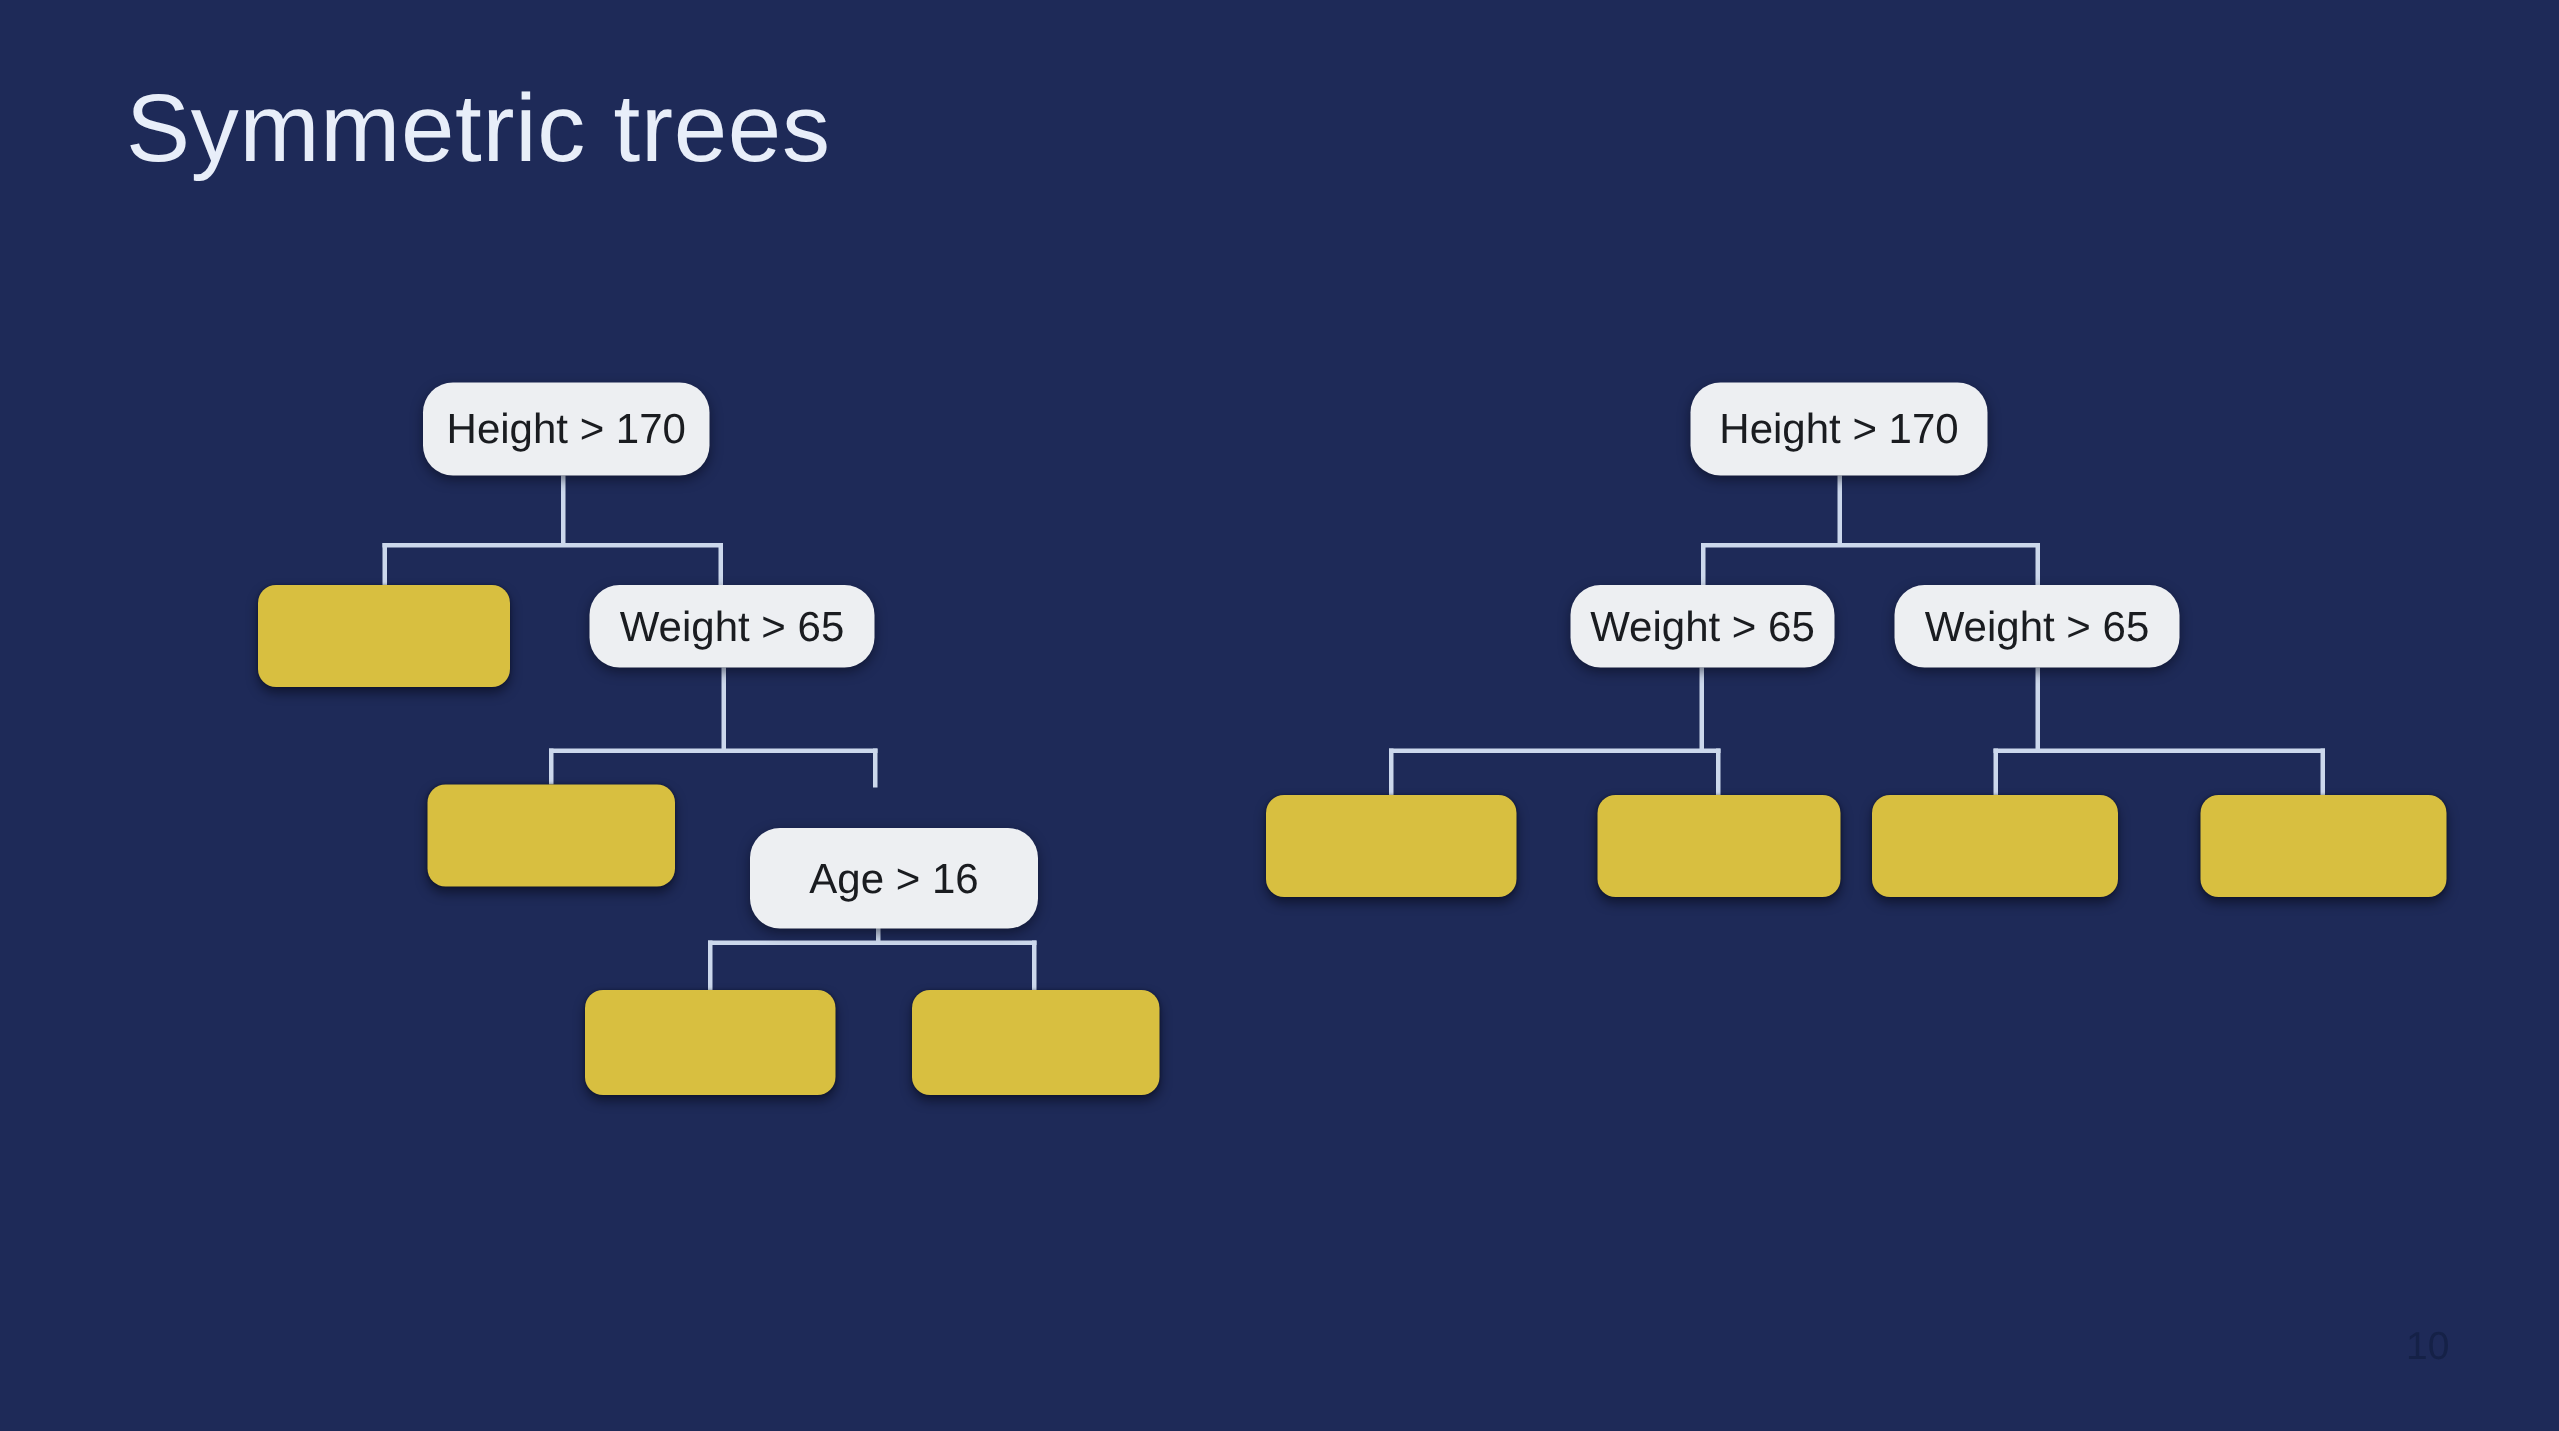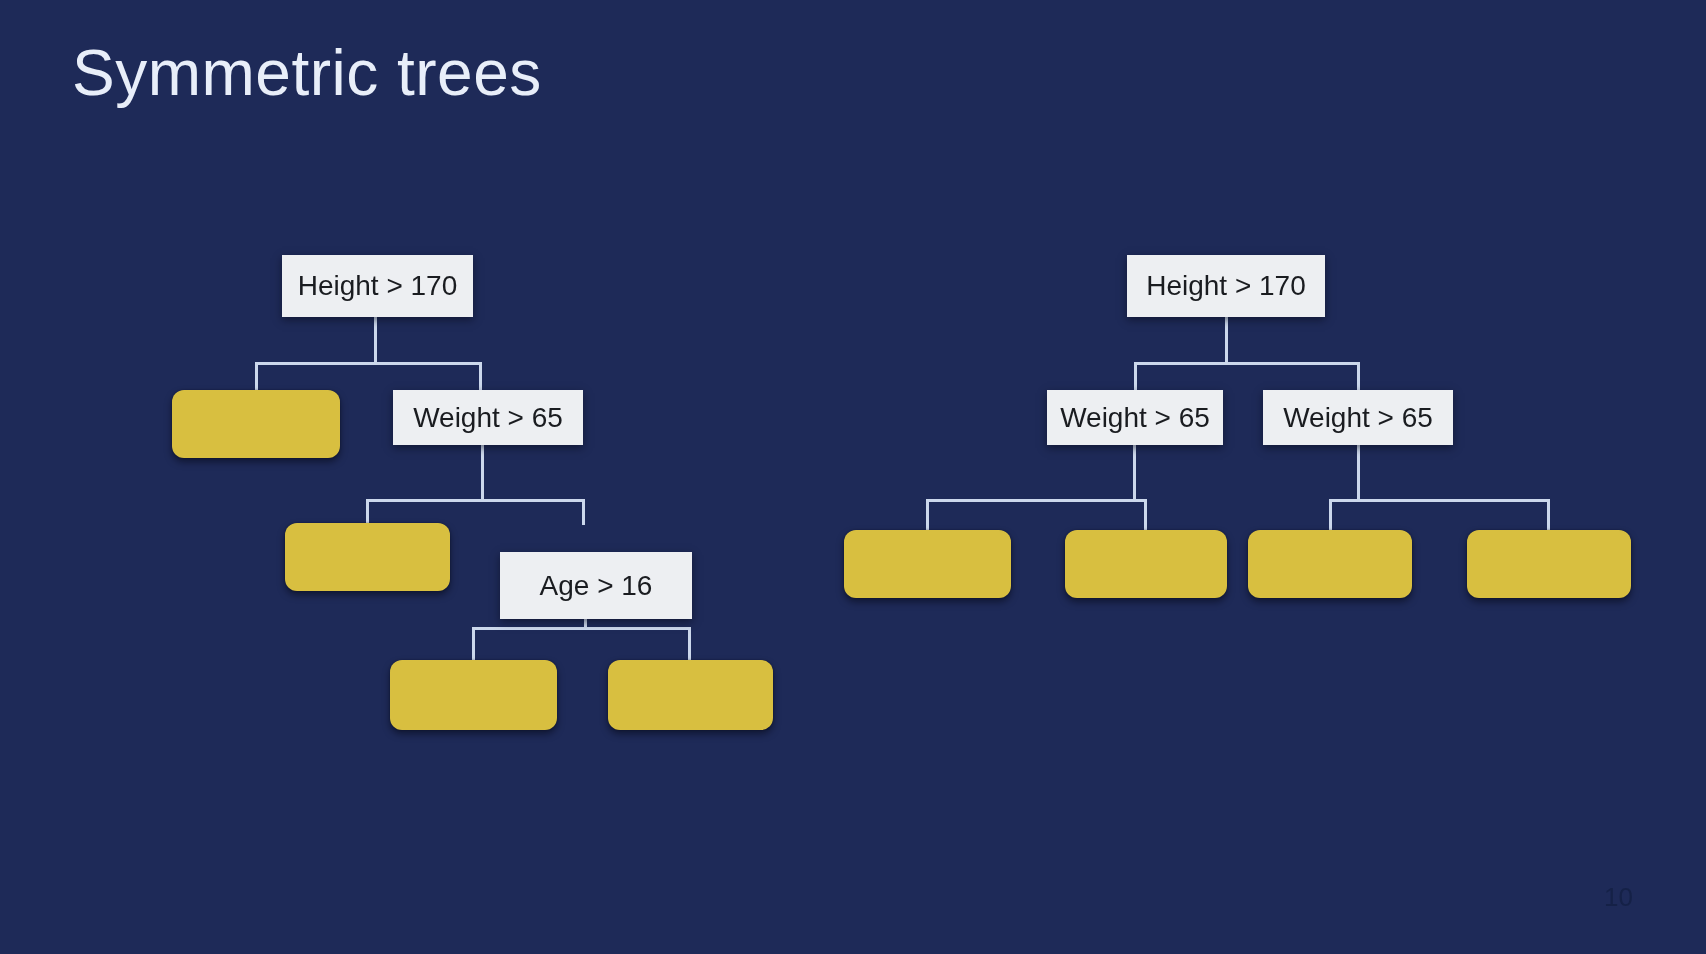--- a/index.html
+++ b/index.html
@@ -11,28 +11,28 @@
     --conn:#ccd8ec;
     --pagenum:#152147;
   }
   html,body{margin:0;padding:0;background:var(--bg);}
   .slide{
     position:relative;width:1706px;height:954px;overflow:hidden;
     background:var(--bg);
     font-family:"Liberation Sans", sans-serif;
   }
   .title{
-    position:absolute;left:72px;top:38px;margin:0;
+    position:absolute;left:72px;top:38px;margin:12px;
     font-size:64px;font-weight:400;letter-spacing:.5px;line-height:1.1;
     color:var(--title);
     text-align:center;
   }
   .node{
     position:absolute;background:var(--node-fill);color:var(--node-text);
-    border-radius:0;display:flex;align-items:center;justify-content:center;
+    border-radius:20px;display:flex;align-items:center;justify-content:center;
     font-size:28px;white-space:nowrap;
     box-shadow:0 3px 8px rgba(5,8,20,.5);
   }
   .leaf{
     position:absolute;background:var(--leaf);border-radius:12px;
     box-shadow:0 4px 7px rgba(5,8,20,.55), 0 0 2px rgba(5,8,20,.4);
   }
   .conn{position:absolute;background:var(--conn);}
   .page-number{
     position:absolute;left:1604px;top:882px;

